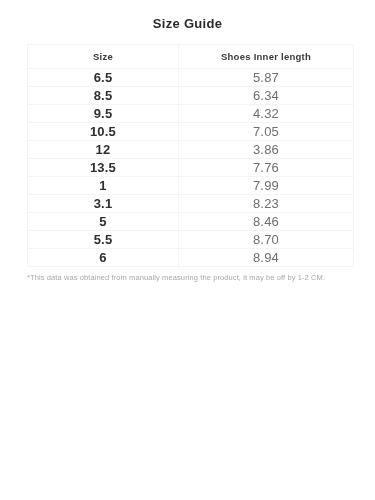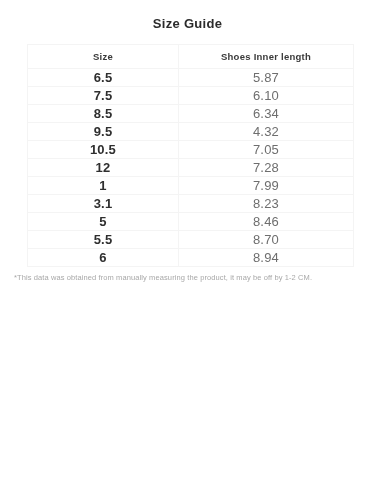--- a/index.html
+++ b/index.html
@@ -65,21 +65,21 @@
     font-weight: bold;
     color: #2f2f2f;
     letter-spacing: 0.2px;
   }
   td.cell-length {
     font-weight: normal;
     color: #6e6e6e;
     letter-spacing: 0.2px;
   }
   .footnote {
-    margin: 6px 22px 0 14px;
+    margin: 6px 22px 0 27px;
     font-size: 7.5px;
     color: #a8a8a8;
     line-height: 10px;
     letter-spacing: 0.1px;
     white-space: nowrap;
   }
 </style>
 </head>
 <body>
 
@@ -98,38 +98,38 @@
           <th>Size</th>
           <th>Shoes Inner length</th>
         </tr>
       </thead>
       <tbody id="table-body">
           <tr>
             <td class="cell-size">6.5</td>
             <td class="cell-length">5.87</td>
           </tr>
           <tr>
-            <td class="cell-size">7.5</td>
-            <td class="cell-length">6.10</td>
-          </tr>
-          <tr>
             <td class="cell-size">8.5</td>
             <td class="cell-length">6.34</td>
           </tr>
           <tr>
             <td class="cell-size">9.5</td>
             <td class="cell-length">4.32</td>
           </tr>
           <tr>
             <td class="cell-size">10.5</td>
             <td class="cell-length">7.05</td>
           </tr>
           <tr>
             <td class="cell-size">12</td>
-            <td class="cell-length">7.28</td>
+            <td class="cell-length">3.86</td>
+          </tr>
+          <tr>
+            <td class="cell-size">13.5</td>
+            <td class="cell-length">7.76</td>
           </tr>
           <tr>
             <td class="cell-size">1</td>
             <td class="cell-length">7.99</td>
           </tr>
           <tr>
             <td class="cell-size">3.1</td>
             <td class="cell-length">8.23</td>
           </tr>
           <tr>

